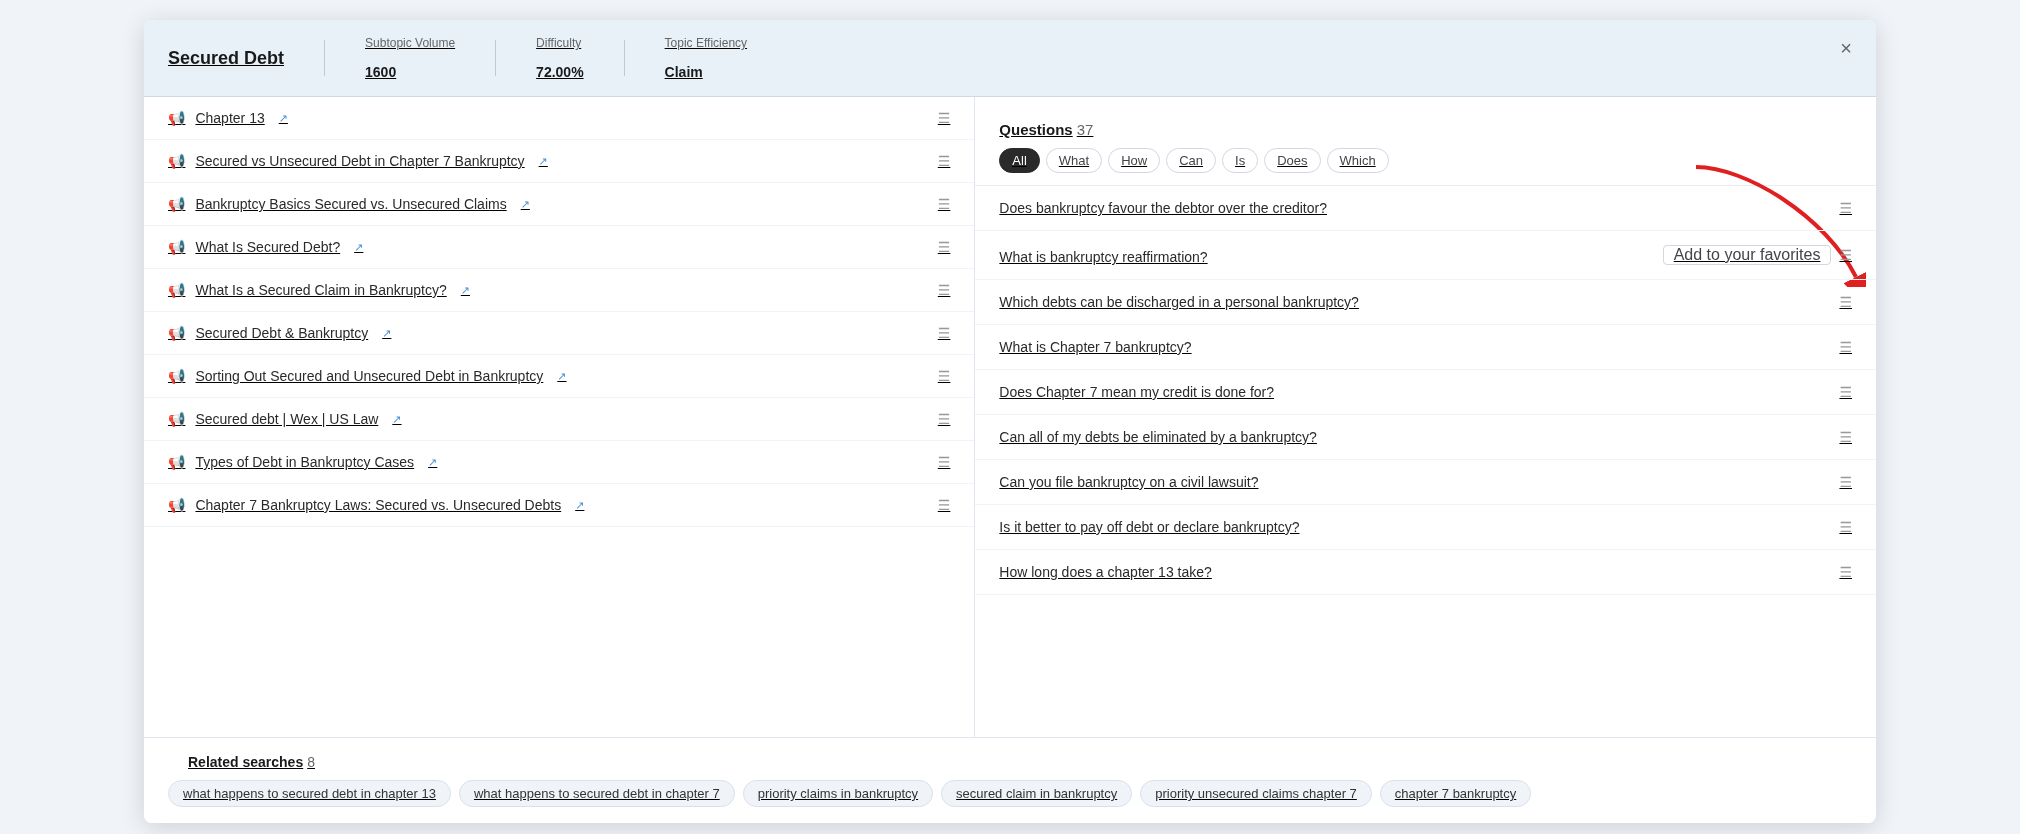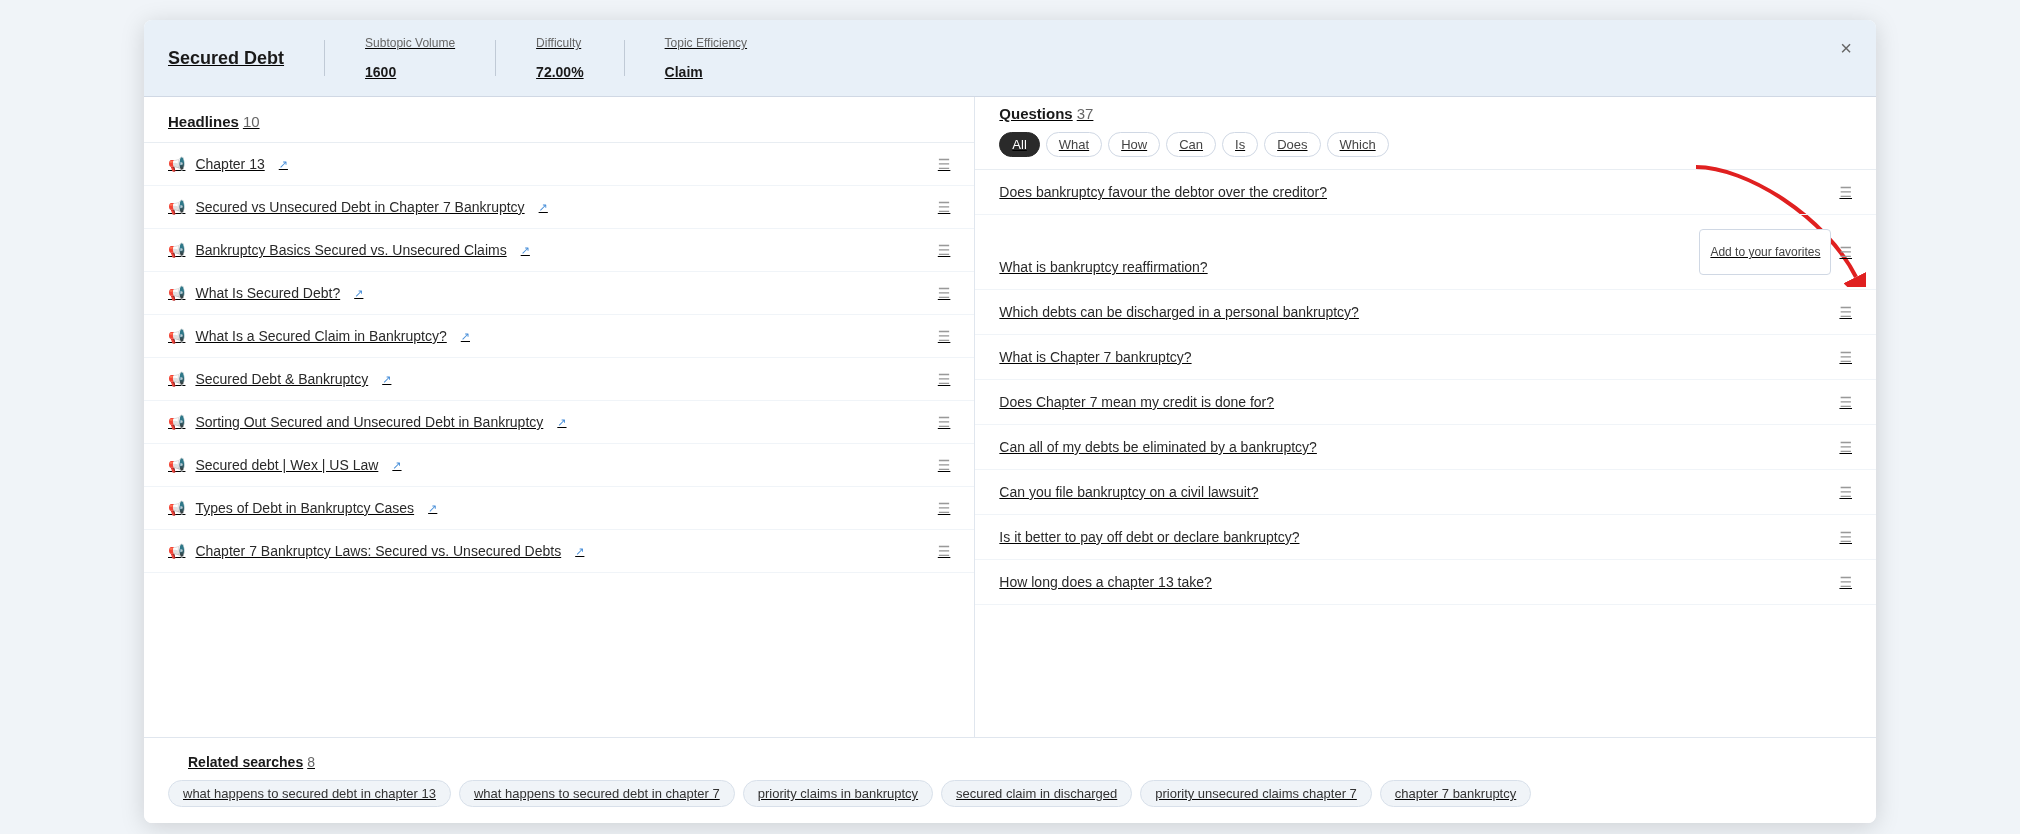--- a/index.html
+++ b/index.html
@@ -133,21 +133,21 @@
 
     
     .right-panel {
       flex: 1;
       display: flex;
       flex-direction: column;
       overflow: hidden;
       position: relative;
     }
     .right-panel-header {
-      padding: 8px 24px 12px;
+      padding: 24px 24px 12px;
       border-bottom: 1px solid #e8edf2;
     }
     .right-panel-title {
       font-size: 15px;
       font-weight: 700;
       color: #1a1a1a;
       margin-bottom: 10px;
     }
     .right-panel-title .count {
       font-weight: 400;
@@ -192,22 +192,22 @@
     }
     .question-action {
       display: flex;
       align-items: center;
       gap: 8px;
     }
     .favorite-badge {
       background: #fff;
       border: 1px solid #d0d8e4;
       border-radius: 4px;
-      padding: 15px 10px;
-      font-size: 12px;
+      padding: 0 10px;
+      font-size: 16px;
       color: #444;
       white-space: nowrap;
     }
 
     
     .arrow-annotation {
       position: absolute;
       top: 60px;
       right: 10px;
       width: 200px;
@@ -270,23 +270,20 @@
     <div class="header-stat">
       <span class="header-stat-label">Topic Efficiency</span>
       <span class="header-stat-value">Claim</span>
     </div>
     <button class="close-btn">×</button>
   </div>
 
   <div class="body">
 
     <div class="left-panel">
-      <div class="panel-header">
-        <span>Headlines</span><span class="count">10</span>
-      </div>
       <div class="headlines-list">
 
         <div class="headline-item">
           <div class="headline-left">
             <span class="megaphone-icon">📢</span>
             <span class="headline-text">Chapter 13</span>
             <span class="headline-link-icon">↗</span>
           </div>
           <span class="list-icon">☰</span>
         </div>
@@ -472,19 +469,19 @@
   </div>
 
   <div class="related-searches">
     <div class="related-title">
       <span>Related searches</span><span class="count">8</span>
     </div>
     <div class="tags-row">
       <span class="tag">what happens to secured debt in chapter 13</span>
       <span class="tag">what happens to secured debt in chapter 7</span>
       <span class="tag">priority claims in bankruptcy</span>
-      <span class="tag">secured claim in discharged</span>
+      <span class="tag">secured claim in bankruptcy</span>
       <span class="tag">priority unsecured claims chapter 7</span>
       <span class="tag">chapter 7 bankruptcy</span>
     </div>
   </div>
 
 </div>
 
 </body></html>

